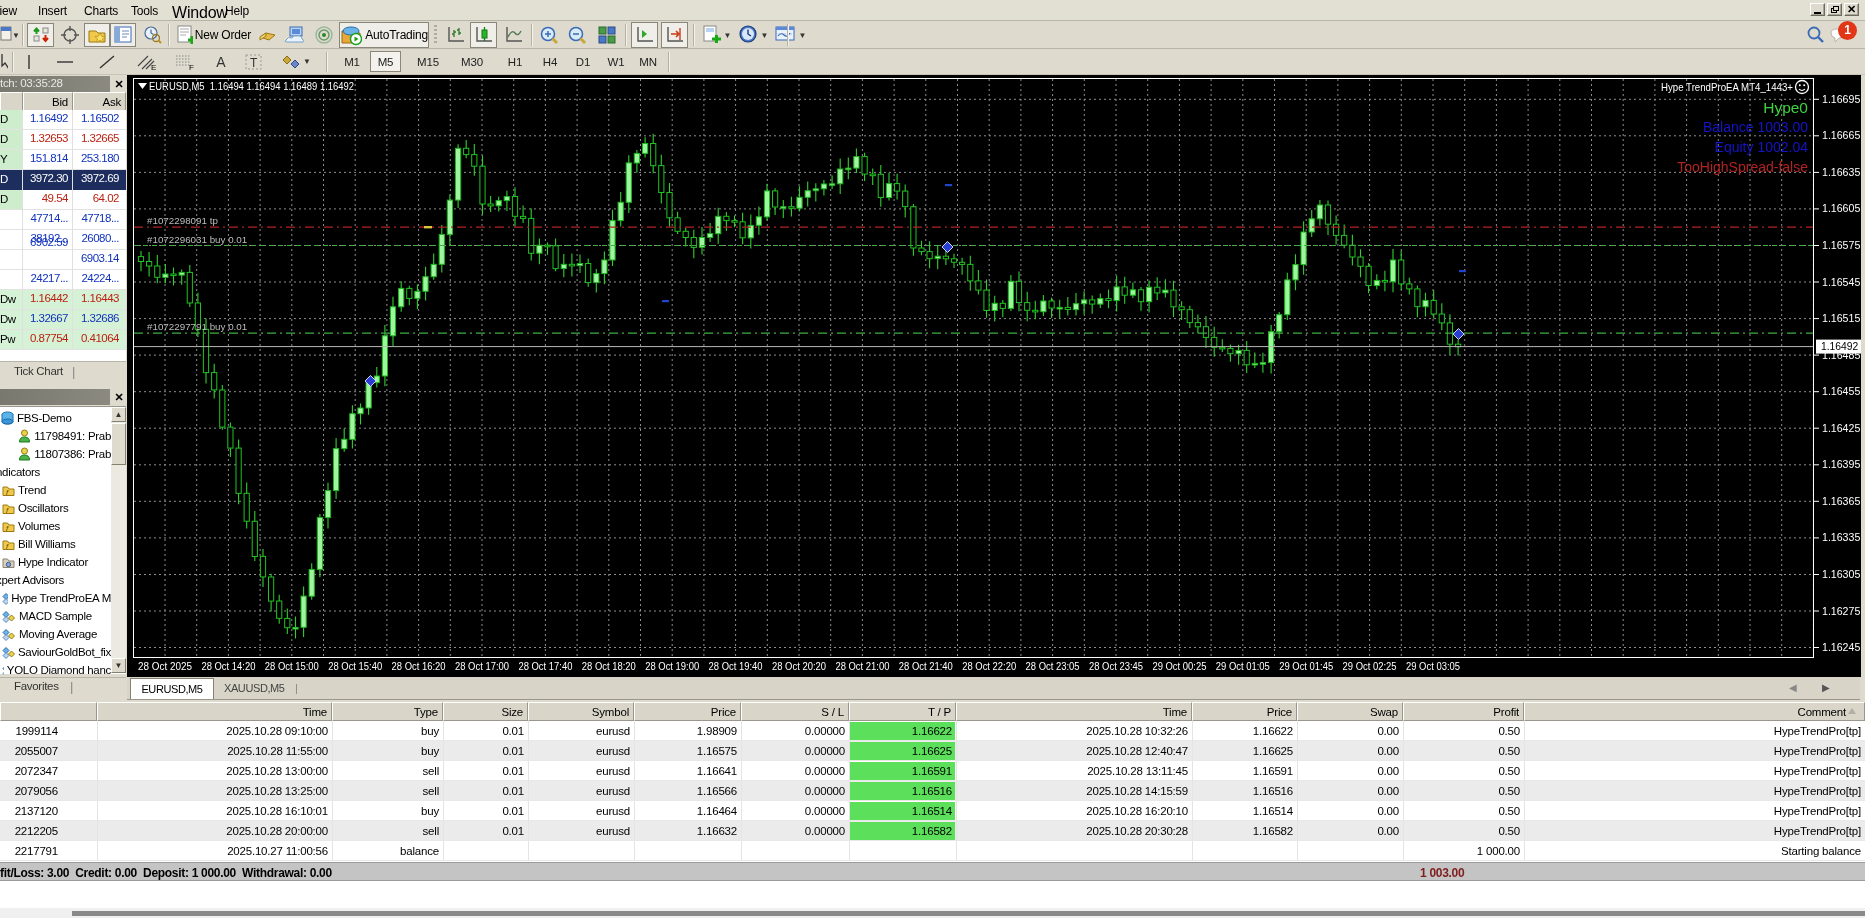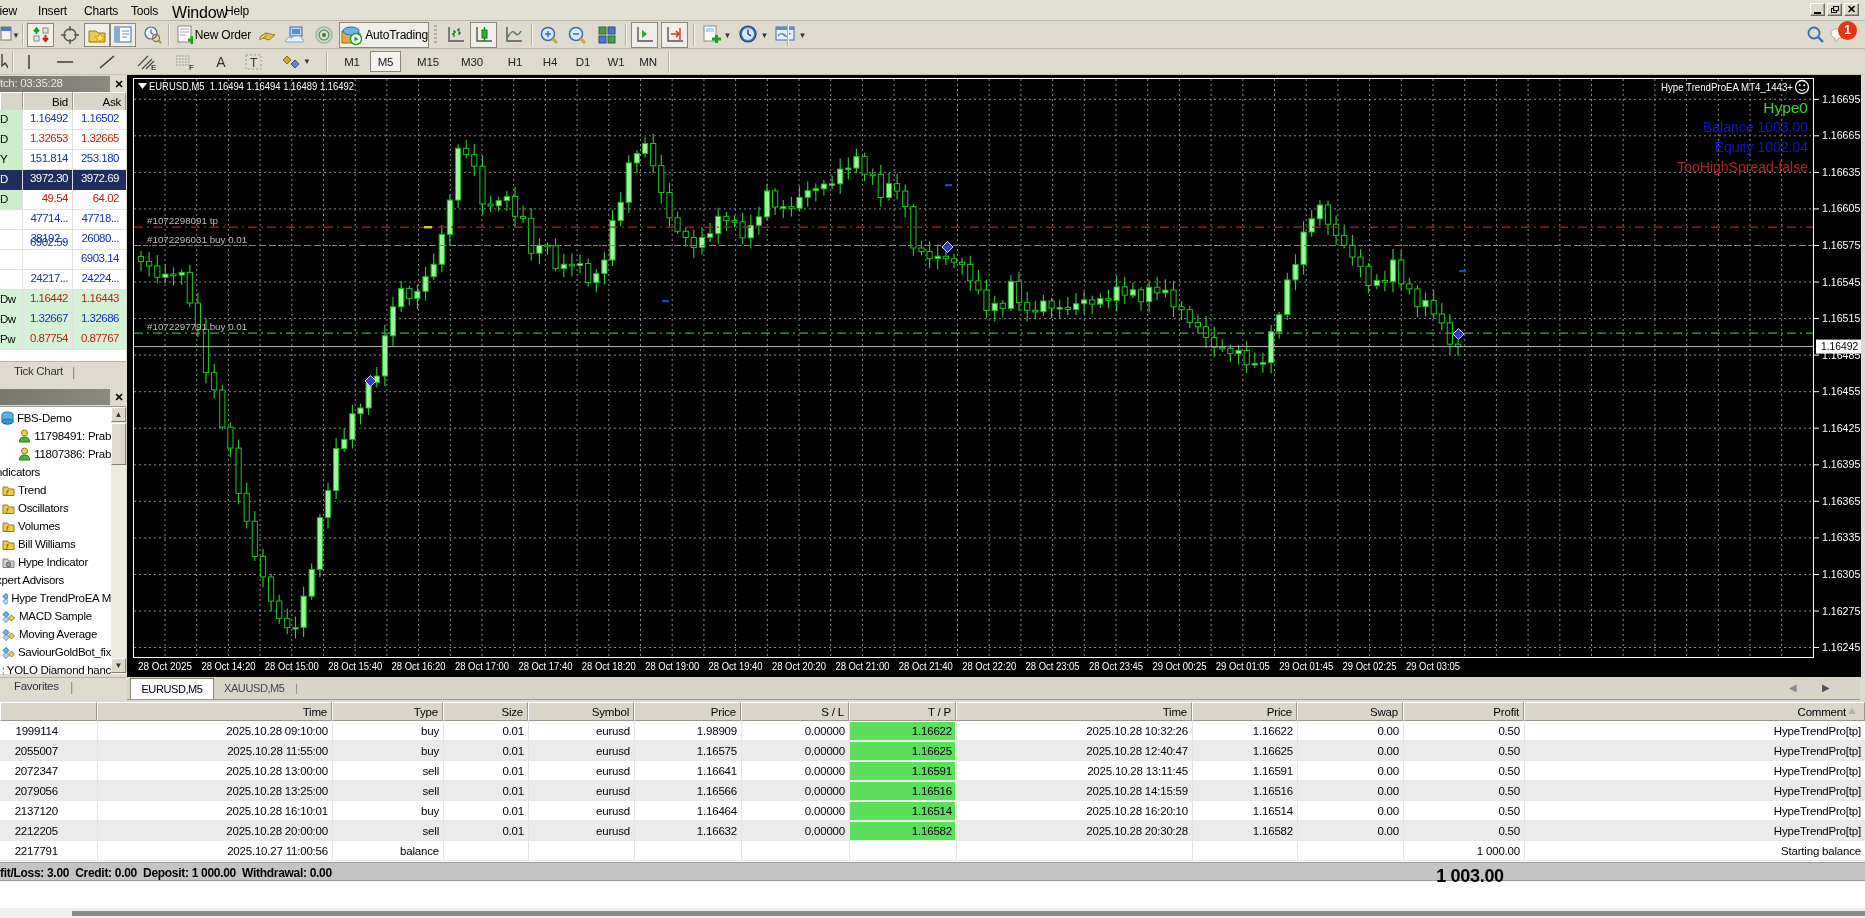--- a/index.html
+++ b/index.html
@@ -336,21 +336,21 @@
 <div class="abs" style="left:0;top:293px;font-size:11.5px;letter-spacing:-0.5px;color:#000">Dw</div>
 <div class="mwnum" style="left:14px;top:292px;width:54px;color:#bb2211">1.16442</div>
 <div class="mwnum" style="left:70px;top:292px;width:49px;color:#bb2211">1.16443</div>
 <div class="mwrow" style="top:310px;background:#d6f2d6;border-bottom:1px solid #e2e2e2"></div>
 <div class="abs" style="left:0;top:313px;font-size:11.5px;letter-spacing:-0.5px;color:#000">Dw</div>
 <div class="mwnum" style="left:14px;top:312px;width:54px;color:#1133bb">1.32667</div>
 <div class="mwnum" style="left:70px;top:312px;width:49px;color:#1133bb">1.32686</div>
 <div class="mwrow" style="top:330px;background:#d6f2d6;border-bottom:1px solid #e2e2e2"></div>
 <div class="abs" style="left:0;top:333px;font-size:11.5px;letter-spacing:-0.5px;color:#000">Pw</div>
 <div class="mwnum" style="left:14px;top:332px;width:54px;color:#bb2211">0.87754</div>
-<div class="mwnum" style="left:70px;top:332px;width:49px;color:#bb2211">0.87767</div>
+<div class="mwnum" style="left:70px;top:332px;width:49px;color:#bb2211">0.41064</div>
     <div class="abs" style="left:22px;top:110px;width:1px;height:240px;background:#e0e0e0"></div>
     <div class="abs" style="left:72px;top:110px;width:1px;height:240px;background:#e0e0e0"></div>
 
 <div class="abs" style="left:0;top:388px;width:127px;height:307px;background:#dedacd">
  <div class="abs" style="left:0;top:1px;width:110px;height:16px;background:linear-gradient(90deg,#78786f,#8a8a80)"></div>
  <div class="abs" style="left:112px;top:1px;width:14px;height:16px;font-size:11px;font-weight:bold;color:#000;text-align:center;line-height:16px">✕</div>
  <div class="abs" style="left:0;top:18px;width:126px;height:268px;background:#fff;border-top:1px solid #9a968b"></div>
  <div class="abs" style="left:0;top:289px;width:126px;height:18px;background:#dedacd;border-top:1px solid #b8b4a8">
    <div class="abs" style="left:14px;top:2px;font-size:11.5px;letter-spacing:-0.3px;color:#333">Favorites</div>
    <div class="abs" style="left:70px;top:1px;color:#888">|</div>
@@ -862,17 +862,17 @@
 <div class="abs" style="left:1524px;top:721px;width:1px;height:140px;background:#e4e4e4"></div>
 <div class="abs" style="left:0;top:740px;width:1865px;height:1px;background:#e8e8e8"></div>
 <div class="abs" style="left:0;top:760px;width:1865px;height:1px;background:#e8e8e8"></div>
 <div class="abs" style="left:0;top:780px;width:1865px;height:1px;background:#e8e8e8"></div>
 <div class="abs" style="left:0;top:800px;width:1865px;height:1px;background:#e8e8e8"></div>
 <div class="abs" style="left:0;top:820px;width:1865px;height:1px;background:#e8e8e8"></div>
 <div class="abs" style="left:0;top:840px;width:1865px;height:1px;background:#e8e8e8"></div>
 <div class="abs" style="left:0;top:860px;width:1865px;height:1px;background:#e8e8e8"></div>
 <div class="abs" style="left:0;top:862px;width:1865px;height:19px;background:#c4c4c4;border-top:1px solid #9a9a9a;border-bottom:1px solid #9a9a9a">
   <div class="abs" style="left:0;top:3px;font-size:12px;letter-spacing:-0.3px;font-weight:bold;color:#000">fit/Loss: 3.00&nbsp;&nbsp;Credit: 0.00&nbsp;&nbsp;Deposit: 1 000.00&nbsp;&nbsp;Withdrawal: 0.00</div>
-  <div class="abs" style="left:1420px;top:3px;width:100px;text-align:center;font-size:18px;letter-spacing:-0.3px;font-weight:bold;color:#000000">1 003.00</div>
+  <div class="abs" style="left:1420px;top:3px;width:100px;text-align:left;font-size:12px;letter-spacing:-0.3px;font-weight:bold;color:#7f1d1d">1 003.00</div>
 </div>
 <div class="abs" style="left:0;top:908px;width:1865px;height:10px;background:#f0f0f0"></div>
 <div class="abs" style="left:72px;top:911px;width:1793px;height:5px;background:#8a8a8a"></div>
 
 </div>
 </body></html>

